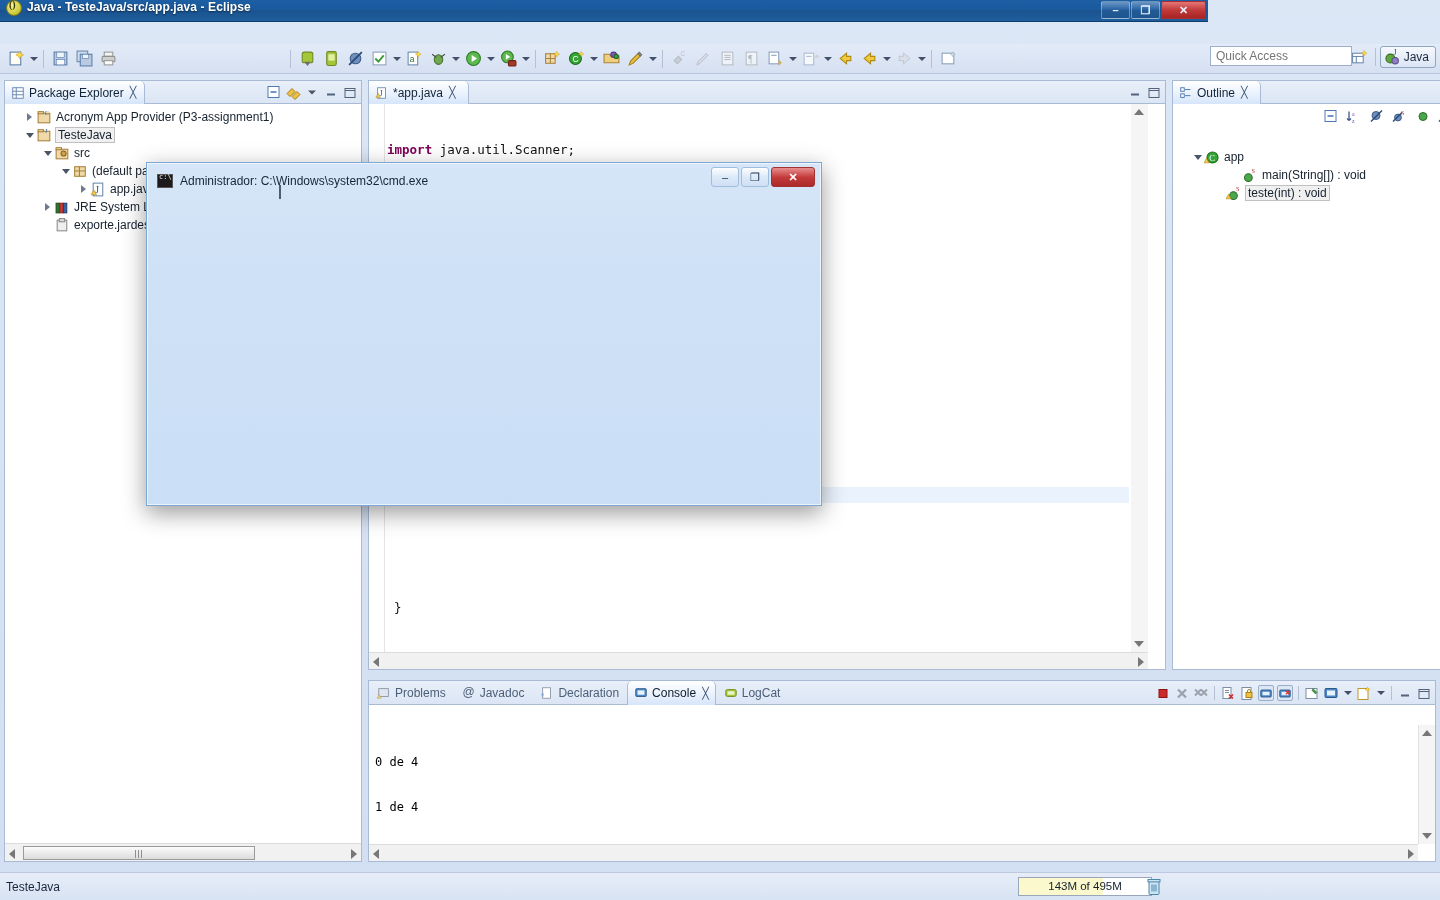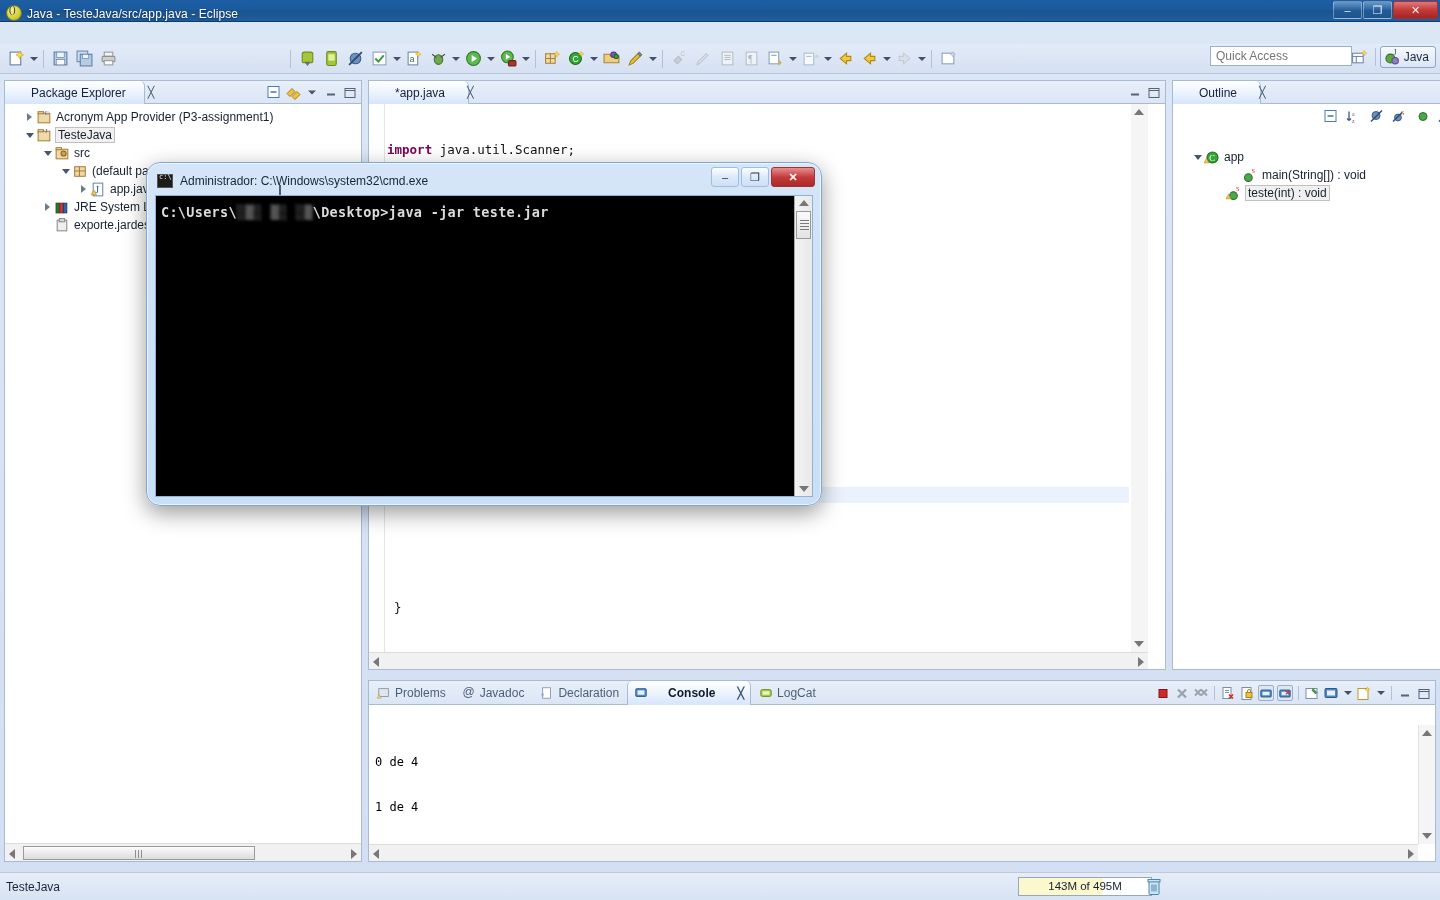--- a/index.html
+++ b/index.html
@@ -12,24 +12,25 @@
     background: #d6e2f2;
   }
   #app {
     position: relative;
     width: 1440px; height: 900px;
     background: linear-gradient(180deg,#dce7f6 0%, #d2dff2 100%);
   }
 
   
   .titlebar {
-    position: absolute; left: 0; top: 0; width: 1440px; height: 22px;
+    position: absolute; left: 0; top: 0; width: 1208px; height: 22px;
     background: linear-gradient(180deg,#1d5fa4 0%, #1a5a9e 45%, #1a538f 50%, #1f5e9d 100%);
-    display: flex; align-items: flex-end;
+    display: flex; align-items: flex-start;
     border-bottom: 1px solid #0d3c6e;
+    font-weight: bold;
   }
   .titlebar .tb-icon {
     width: 16px; height: 16px; margin-left: 6px; margin-right: 5px;
     border-radius: 50%;
     background: radial-gradient(circle at 35% 30%, #f2f49a, #c9c531 70%, #8e8b18);
     border: 1px solid #7d7a12;
     position: relative;
   }
   .titlebar .tb-icon:after {
     content: "(\0029"; position: absolute; left: 2px; top: -2px;
@@ -101,21 +102,21 @@
     background: #fff;
     border: 1px solid #a9bbd4;
   }
   .view-tabs {
     height: 23px; position: relative;
     background: linear-gradient(180deg,#e8eff9,#dbe5f4);
     border-bottom: 1px solid #a9bbd4;
   }
   .view-tab {
     position: absolute; left: 0; top: 0; height: 23px;
-    display: flex; align-items: center; gap: 20px; padding: 0 6px 0 6px;
+    display: flex; align-items: center; gap: 4px; padding: 0 6px 0 6px;
     background: linear-gradient(180deg,#ffffff 0%, #eaf2fd 55%, #d6e5fa 100%);
     border-right: 1px solid #a9bbd4;
     border-top-right-radius: 5px;
     color: #12243a; font-size: 12px; white-space: nowrap;
   }
   .view-tab .close-x { font-size: 11px; color: #3e5775; margin-left: 2px; }
   .view-toolbar { position: absolute; right: 3px; top: 3px; display: flex; align-items: center; gap: 3px; }
   .vt-ic { width: 16px; height: 16px; display: flex; align-items: center; justify-content: center; }
 
   
@@ -175,21 +176,21 @@
     border: 1px solid #9aa7bb; background: #fff; overflow: hidden;
   }
   .heap-fill { position: absolute; left: 0; top: 0; bottom: 0; width: 84px; background: #fbf8cd; }
   .heap-label { position: absolute; left: 0; right: 0; top: 2px; text-align: center;
                 font-size: 11.5px; color: #14202e; }
   .trash { position: absolute; left: 1146px; top: 4px; width: 16px; height: 19px; }
 
   
   .cmdwin {
     position: absolute; left: 146px; top: 162px; width: 676px; height: 344px;
-    border-radius: 14px;
+    border-radius: 0;
     background: linear-gradient(180deg,#d6e6f8 0%, #cfe1f6 30%, #cadff6 100%);
     border: 1px solid #7ea8d4;
     box-shadow: 0 7px 22px rgba(0,0,0,.40), 0 0 0 1px rgba(255,255,255,.6) inset;
     padding: 4px;
   }
   .cmd-title { height: 27px; display: flex; align-items: center; padding-left: 6px; position: relative; }
   .cmd-ico {
     width: 16px; height: 14px; background: #1b1b1b; border: 1px solid #555;
     margin-right: 7px; position: relative;
   }
@@ -752,21 +753,21 @@
           <span class="icn" style="width:14px;text-align:center;color:#4c5f78">@</span>
           <span>Javadoc</span>
         </div>
         <div style="display:flex;align-items:center;gap:4px;padding:0 8px;height:24px;color:#4c5f78;">
           <svg class="icn" style="width:14px;height:14px" viewBox="0 0 16 16">
               <rect x="3" y="2" width="9" height="12" fill="#fff" stroke="#8795a8"></rect>
               <path d="M1 10l3-2v4z" fill="#7aa8d4"></path>
             </svg>
           <span>Declaration</span>
         </div>
-        <div class="view-tab" style="position:relative; display:flex; border-top-left-radius:5px; border-left:1px solid #a9bbd4; font-weight:bold; color:#0d1c2e; height:24px;">
+        <div class="view-tab" style="position:relative; display:flex; border-top-left-radius:5px; border-left:1px solid #a9bbd4; font-weight:normal; color:#0d1c2e; height:24px;">
           <svg class="icn" style="width:14px;height:14px" viewBox="0 0 16 16">
               <rect x="2" y="3" width="12" height="9" rx="1" fill="#4a86c8" stroke="#2b5886"></rect>
               <rect x="4" y="5" width="8" height="5" fill="#e8f2fb"></rect>
             </svg>
           <span>Console</span>
           <span class="close-x">╳</span>
         </div>
         <div style="display:flex;align-items:center;gap:4px;padding:0 8px;height:24px;color:#4c5f78;">
           <svg class="icn" style="width:14px;height:14px" viewBox="0 0 16 16">
               <rect x="2" y="4" width="12" height="8" rx="2" fill="#a4c639" stroke="#6f8a24"></rect>
@@ -906,26 +907,15 @@
           <span>–</span>
         </div>
         <div class="cmd-wb">
           <span>❐</span>
         </div>
         <div class="cmd-wb close">
           <span>✕</span>
         </div>
       </div>
     </div>
-    <div class="cmd-client">
-      <div class="cmd-text"><span>C:\Users\</span><span class="cmd-blur">░▒░ ▒░ ░▒</span><span>\Desktop&gt;</span><span>java -jar teste.jar</span></div>
-      <div class="cmd-scroll">
-        <div class="sb-arrow sb-up" style="left:4px; top:4px;"></div>
-        <div class="cmd-thumb">
-          <div style="position:absolute; left:3px; top:8px; width:9px; height:10px;
-                      background:repeating-linear-gradient(180deg,#7a7a7a 0 1px,transparent 1px 3px);"></div>
-        </div>
-        <div class="sb-arrow sb-dn" style="left:4px; bottom:4px;"></div>
-      </div>
-    </div>
   </div>
 
 </div>
 
 </body></html>

